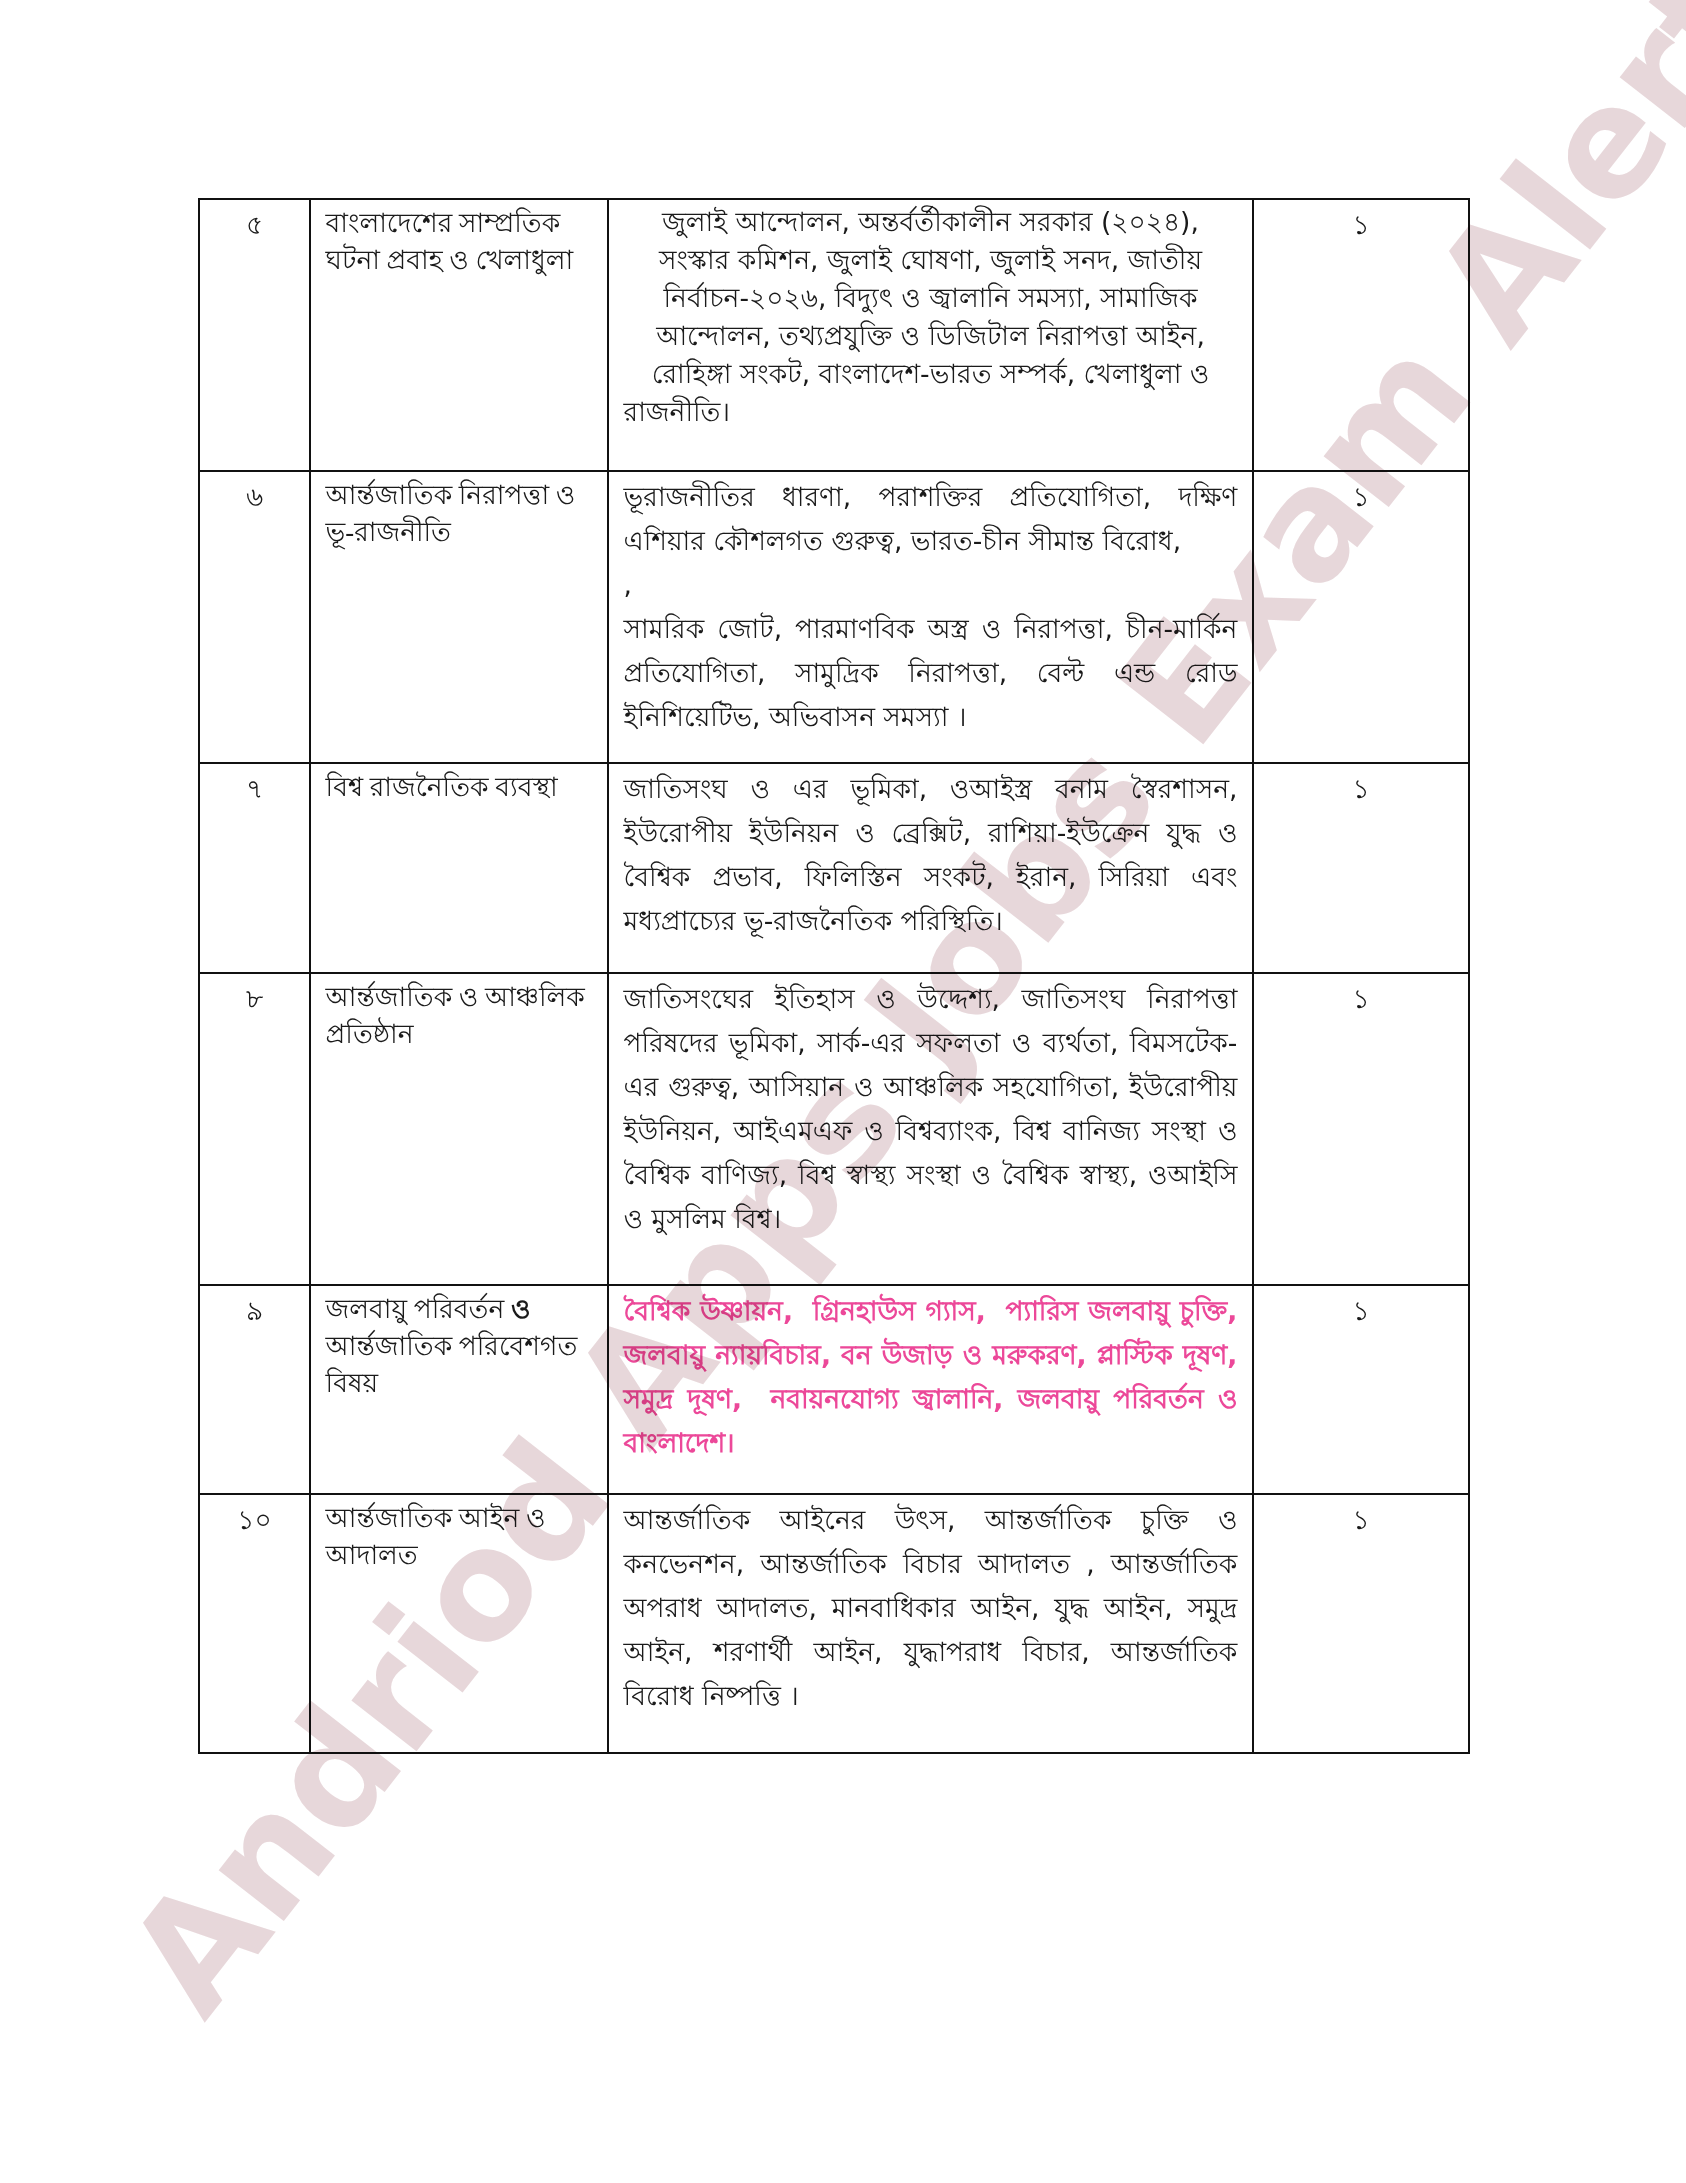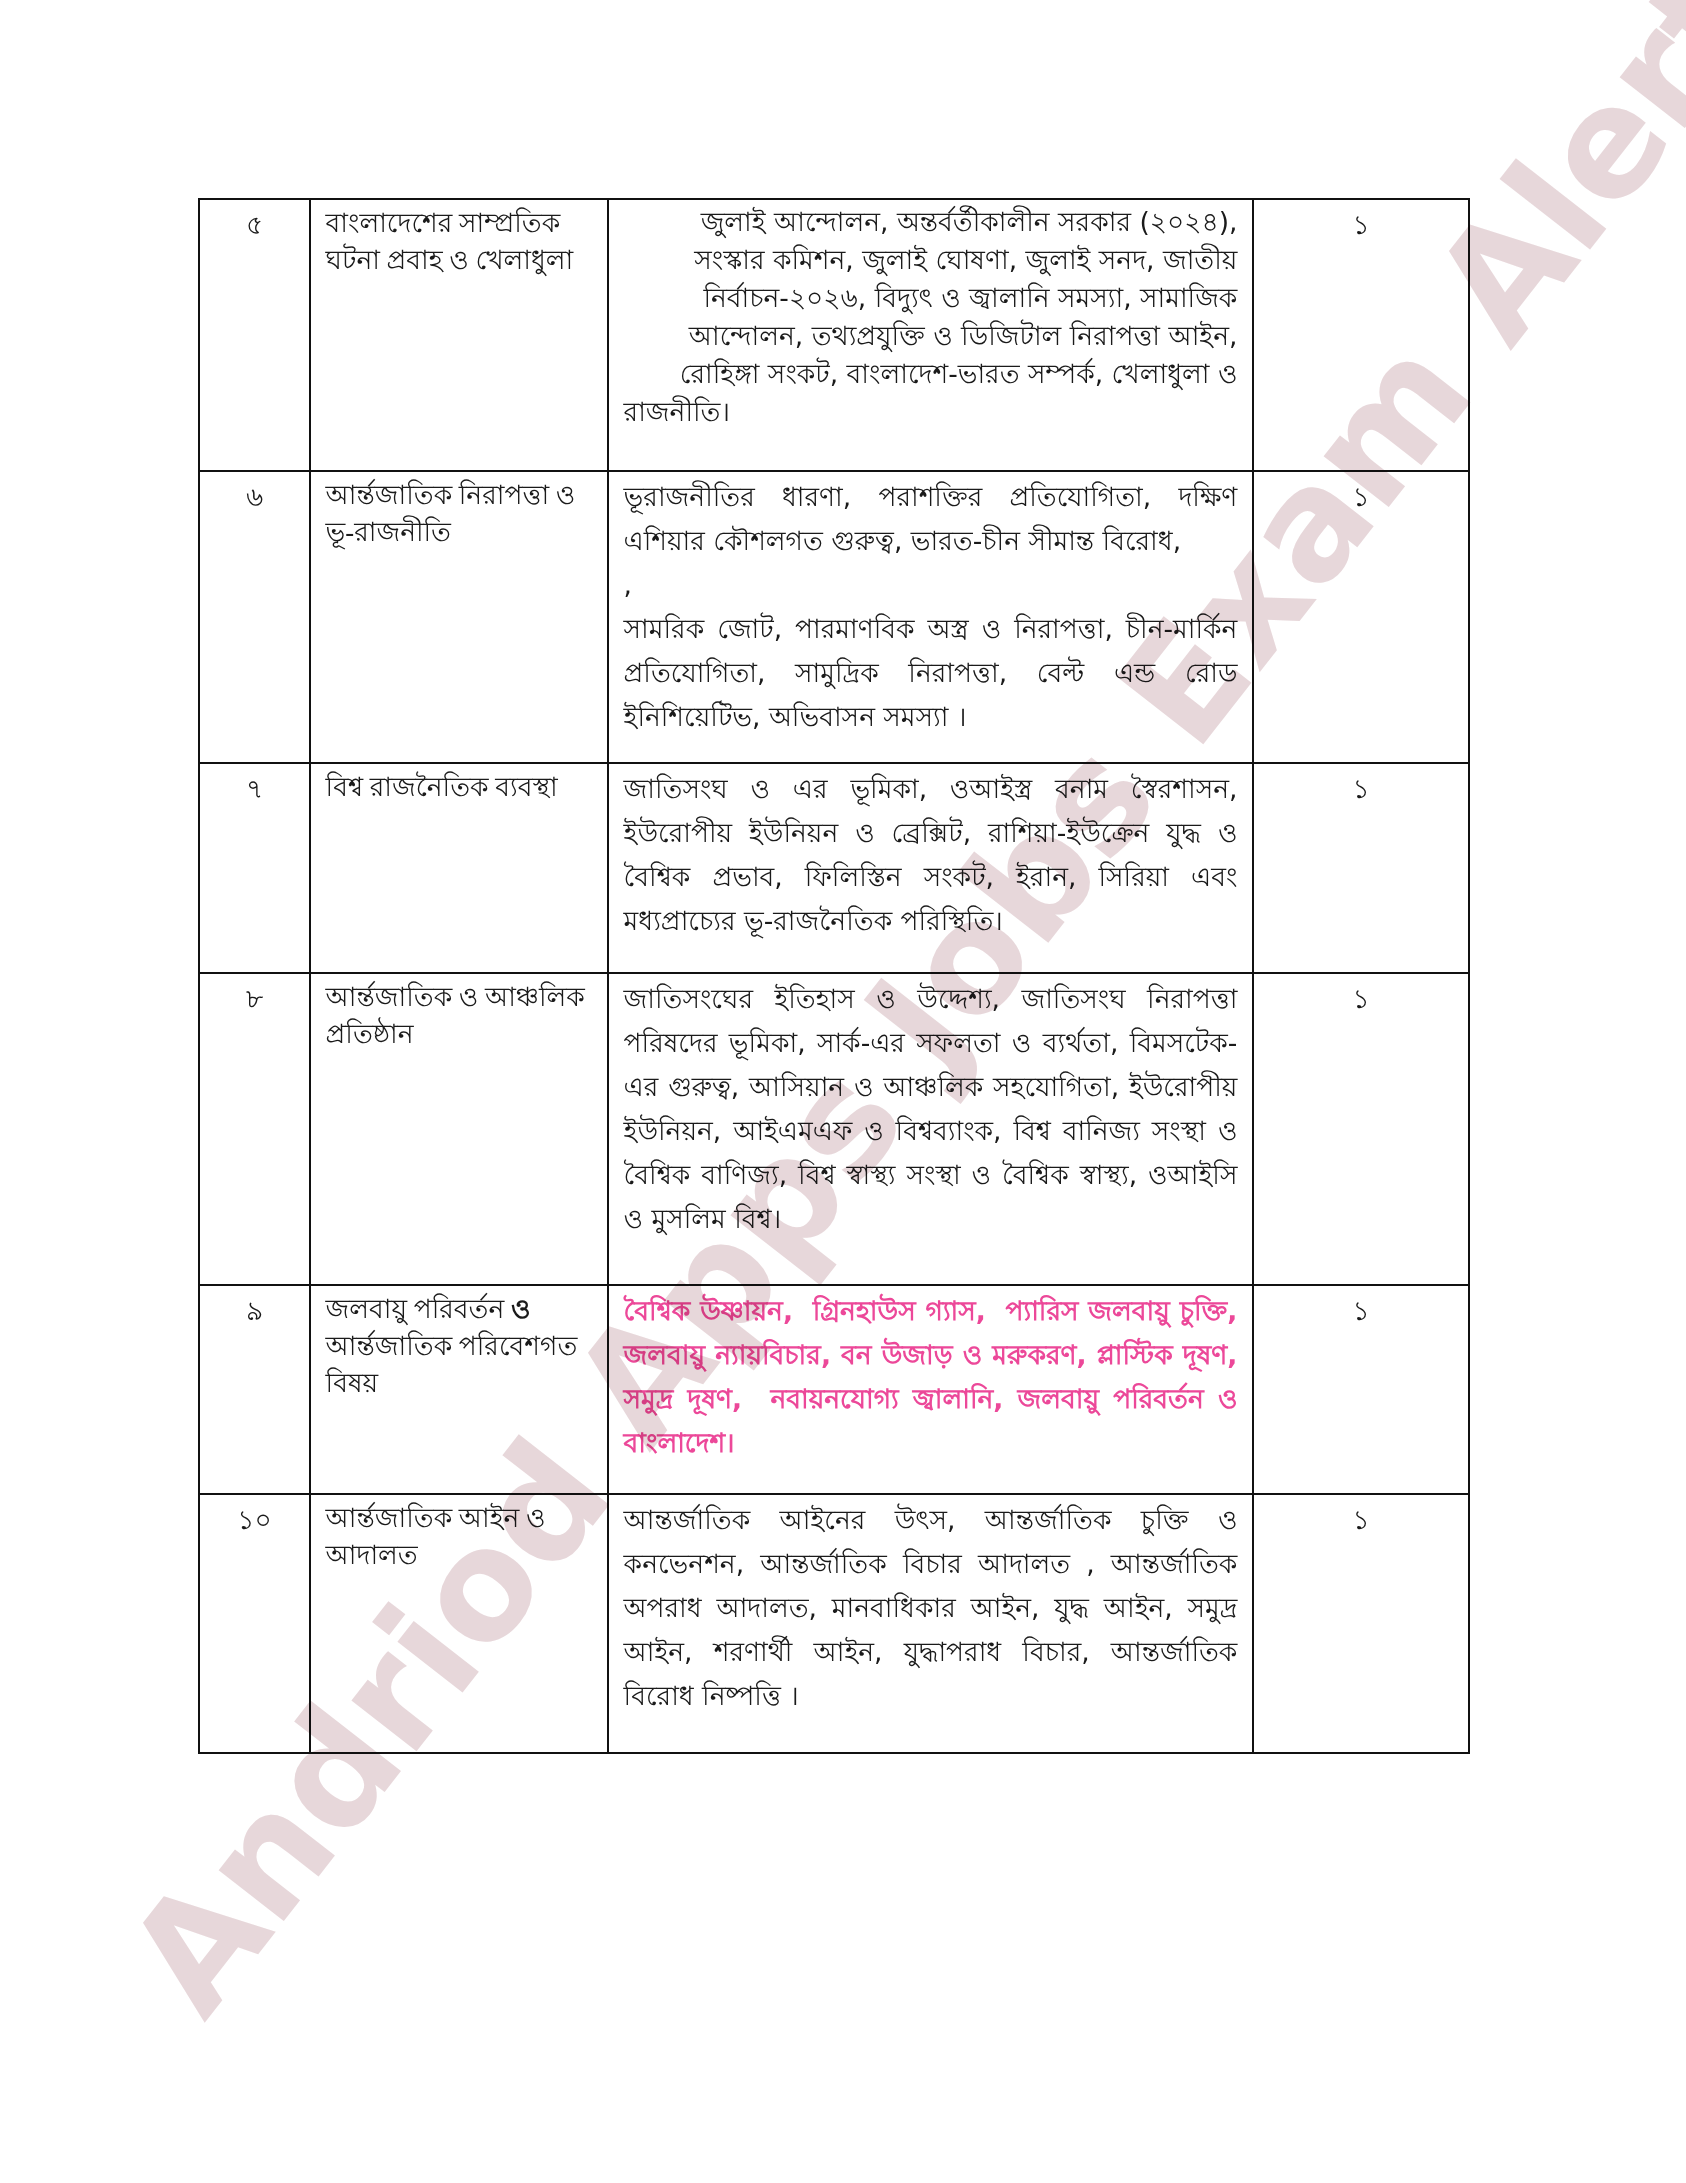--- a/index.html
+++ b/index.html
@@ -60,21 +60,21 @@
       <col class="col-detail">
       <col class="col-marks">
     </colgroup>
     <tbody>
 
       <tr style="height:272px;">
         <td class="col-serial"><span>৫</span></td>
         <td class="col-topic">
             <span class="topic-text">বাংলাদেশের সাম্প্রতিক ঘটনা প্রবাহ ও খেলাধুলা</span>
           </td>
-        <td class="col-detail" style="text-align:right;">
+        <td class="col-detail" style="text-align:center;">
             <span class="detail-text" style="line-height:38px;">জুলাই আন্দোলন, অন্তর্বর্তীকালীন সরকার (২০২৪), সংস্কার কমিশন, জুলাই ঘোষণা, জুলাই সনদ, জাতীয় নির্বাচন-২০২৬, বিদ্যুৎ ও জ্বালানি সমস্যা, সামাজিক আন্দোলন, তথ্যপ্রযুক্তি ও ডিজিটাল নিরাপত্তা আইন, রোহিঙ্গা সংকট, বাংলাদেশ-ভারত সম্পর্ক, খেলাধুলা ও রাজনীতি।</span>
           </td>
         <td class="col-marks"><span>১</span></td>
       </tr>
 
       <tr style="height:292px;">
         <td class="col-serial"><span>৬</span></td>
         <td class="col-topic">
             <span class="topic-text">আর্ন্তজাতিক নিরাপত্তা ও ভূ-রাজনীতি</span>
           </td>

